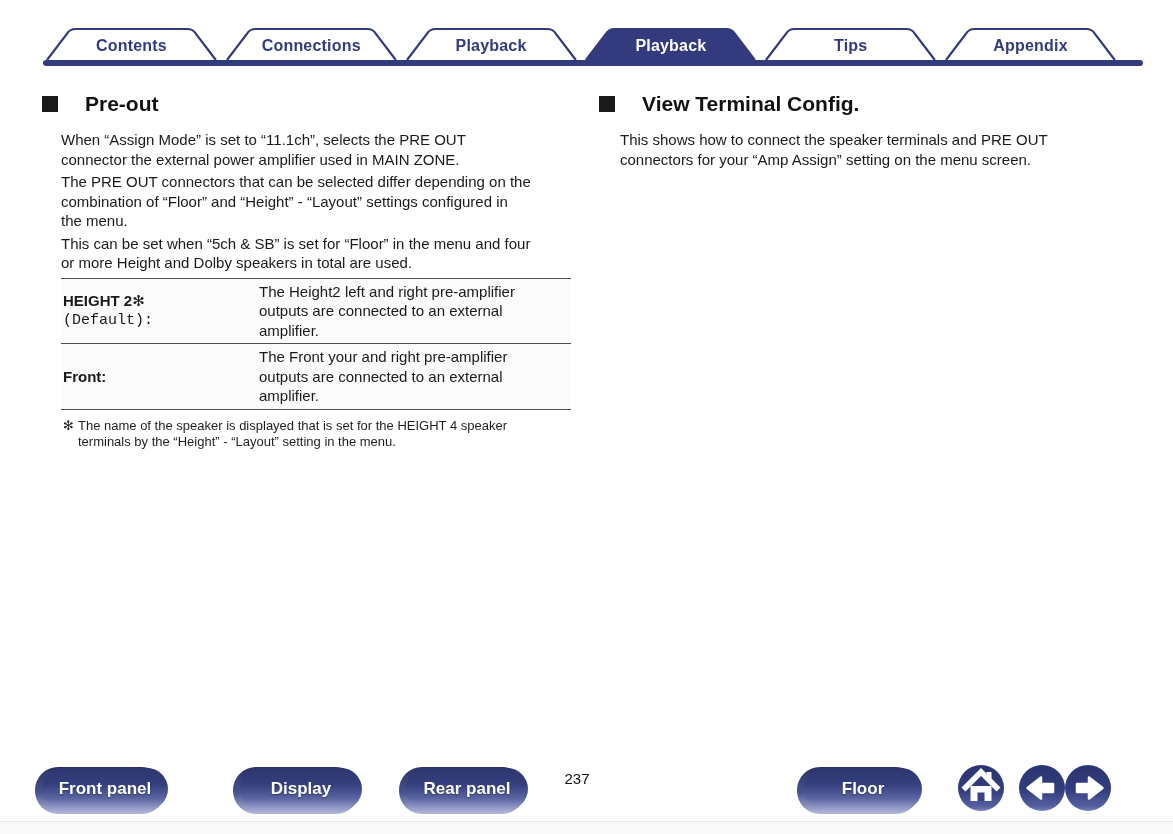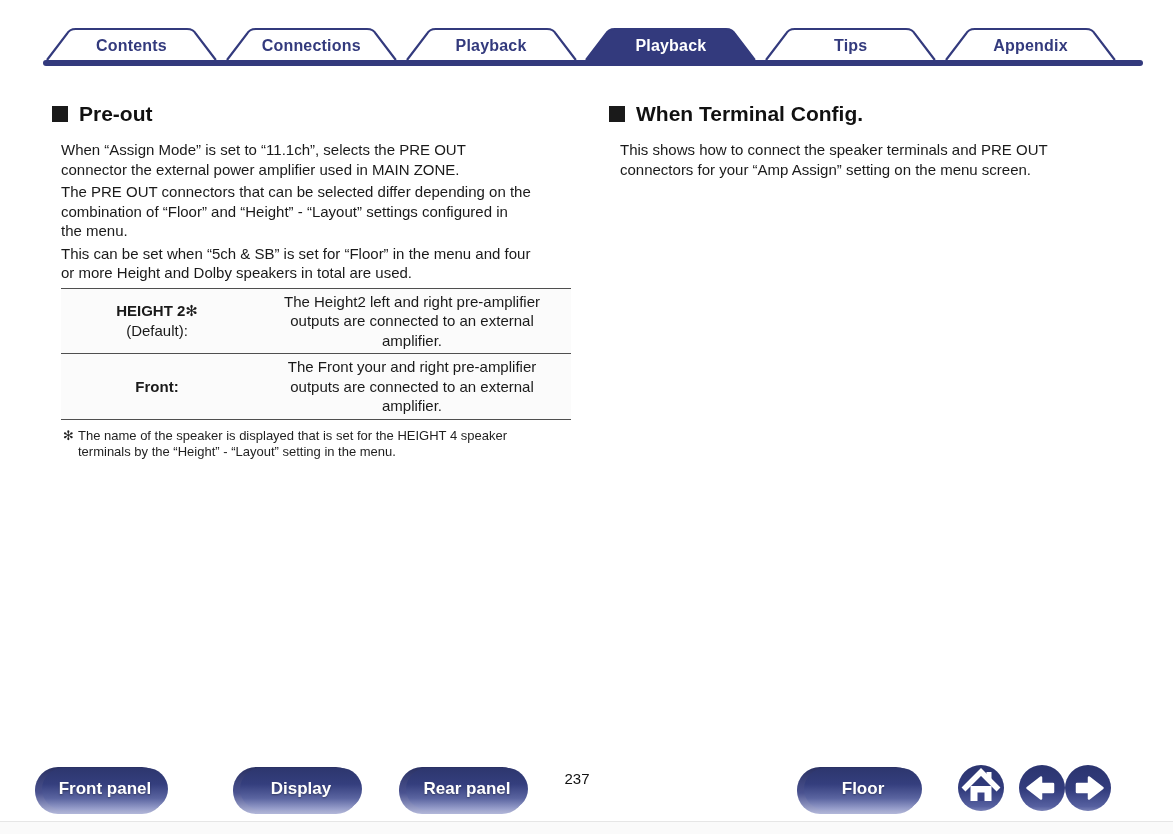--- a/index.html
+++ b/index.html
@@ -30,36 +30,36 @@
   .tab.active .tab-label{color:#fff;}
   .tab-baseline{
     position:absolute;top:33px;left:-3px;width:1100px;height:6px;
     background:var(--navy);border-radius:3px;
   }
 
   
   .col{position:absolute;top:88px;}
   .col.left{left:38px;width:545px;}
   .col.right{left:595px;width:550px;}
-  .sec-h{display:flex;align-items:center;gap:11px;margin:14px;font-size:21px;font-weight:bold;color:#111;}
+  .sec-h{display:flex;align-items:center;gap:27px;margin:4px;font-size:21px;font-weight:bold;color:#111;}
   .sq{width:16px;height:16px;background:#1a1a1a;flex:none;}
   .sec-body{margin-left:23px;margin-top:14px;font-size:15px;line-height:19.5px;}
   .col.right .sec-body{margin-left:25px;}
   .para{white-space:pre-line;margin:0 0 3px 0;}
 
   
-  .def-table{border-collapse:collapse;width:510px;margin-top:5px;background:#fbfbfb;text-align:center;}
+  .def-table{border-collapse:collapse;width:510px;margin-top:5px;background:#fbfbfb;}
   .def-table td{
     border-top:1.4px solid #4f4f4f;border-bottom:1.4px solid #4f4f4f;
     padding:3px 6px 3px 2px;vertical-align:middle;
     font-size:15px;line-height:19.5px;
   }
   .term-cell{width:188px;}
   .term{font-weight:bold;display:block;}
-  .term-sub{display:block;}
+  .term-sub{display:block;font-family:Liberation Mono, monospace;}
   .desc-cell{white-space:pre-line;}
 
   
   .footnote{display:flex;margin-top:8px;margin-left:2px;font-size:13px;line-height:16.5px;color:#1f1f1f;}
   .fn-marker{flex:none;width:15px;}
   .fn-text{white-space:pre-line;}
 
   
   .btn{position:absolute;top:768px;height:42px;cursor:pointer;}
   .btn::before{
@@ -182,21 +182,21 @@
         <span class="fn-marker">✻</span>
         <span class="fn-text">The name of the speaker is displayed that is set for the HEIGHT 4 speaker
 terminals by the “Height” - “Layout” setting in the menu.</span>
       </div>
     </div>
   </section>
 
   <section class="col right">
     <h2 class="sec-h">
       <span class="sq"></span>
-      <span>When Terminal Config.</span>
+      <span>View Terminal Config.</span>
     </h2>
     <div class="sec-body">
       <p class="para">This shows how to connect the speaker terminals and PRE OUT
 connectors for your “Amp Assign” setting on the menu screen.</p>
     </div>
   </section>
 
   <div class="btn" id="btn-front-panel">
     <span class="btn-face">Front panel</span>
   </div>

